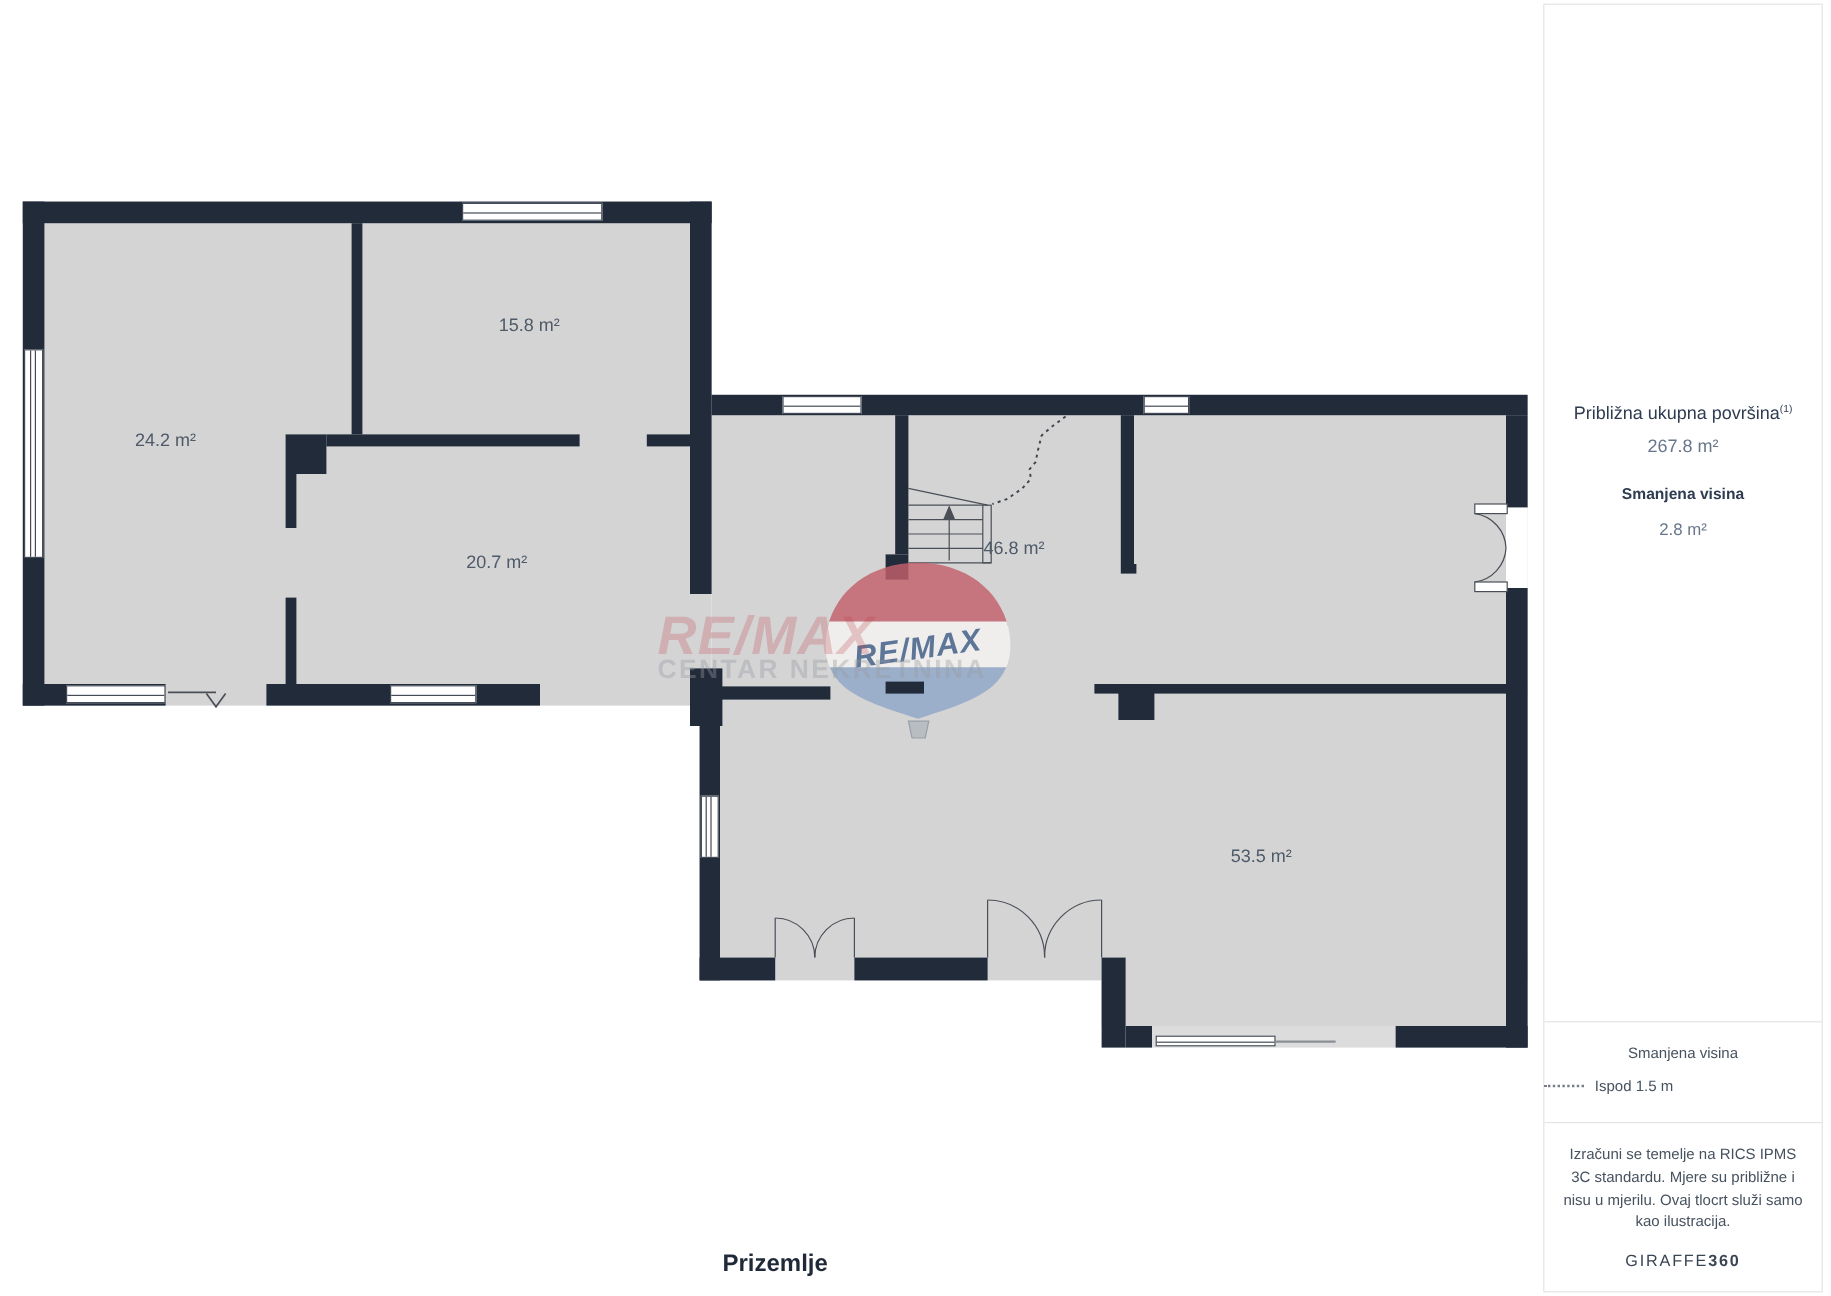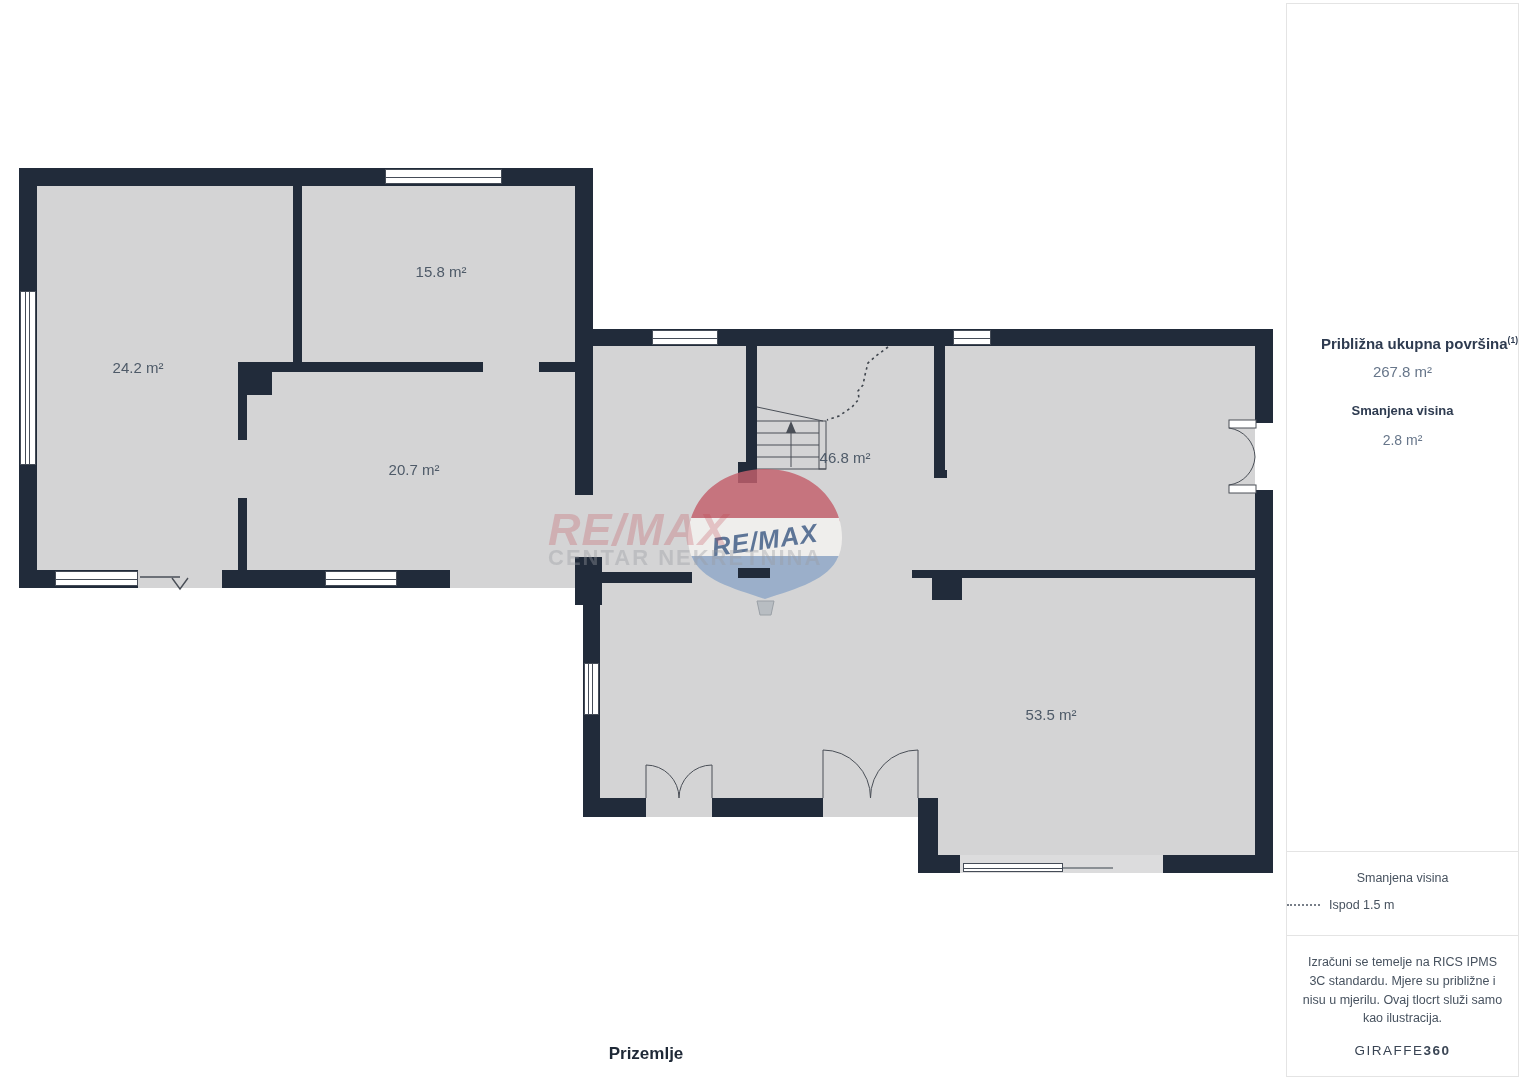--- a/index.html
+++ b/index.html
@@ -15,35 +15,35 @@
   .w { background:var(--wall,#212b3a); }
   .gap { background:#ffffff; }
   .win { background:#ffffff; border:1px solid #454c57; }
   .win-h::after { content:""; position:absolute; left:0; right:0; top:50%; height:1px; background:#454c57; }
   .win-v::after { content:""; position:absolute; top:0; bottom:0; left:55%; width:1px; background:#454c57; }
   .win-v::before{ content:""; position:absolute; top:0; bottom:0; left:25%; width:1px; background:#454c57; }
 
   .overlay-svg { position:absolute; left:0; top:0; }
 
   .room-label { position:absolute; transform:translate(-50%,-50%); font-size:15px; color:#4e5a68; white-space:nowrap; }
-  .floor-title { position:absolute; transform:translate(-50%,-50%); font-size:17px; font-weight:bold; color:#1f2937;text-align:center; }
+  .floor-title { position:absolute; transform:translate(-50%,-50%); font-size:20px; font-weight:bold; color:#1f2937;text-align:center; }
 
   
   .wm-remax { position:absolute; left:548px; top:504px; width:160px; text-align:center;
     font-size:45px; font-weight:800; font-style:italic; letter-spacing:1px;
     color:var(--watermark-red,rgba(190,62,75,.25)); white-space:nowrap; }
   .wm-centar { position:absolute; left:548px; top:545px; width:200px; text-align:center;
     font-size:22px; font-weight:600; letter-spacing:2px;
     color:var(--watermark-gray,rgba(150,152,158,.38)); white-space:nowrap; }
 
   
   .sidebar { position:absolute; left:1286px; top:3px; width:233px; height:1074px;
     background:#fff; border:1px solid var(--divider,#e4e4e4); color:var(--note-text,#47525f); }
   .sb-main { position:absolute; top:331px; left:0; right:0; text-align:center; }
-  .sb-title { font-size:15px; font-weight:bold; color:var(--text-dark,#2e3b50);text-align:right; }
+  .sb-title { font-size:15px; font-weight:normal; color:var(--text-dark,#2e3b50); }
   .sb-title sup { font-size:8.5px; }
   .sb-value { margin-top:11px; font-size:15px; color:var(--text-muted,#67768a); }
   .sb-subtitle { margin-top:23px; font-size:13px; font-weight:bold; color:var(--text-dark,#2e3b50); }
   .sb-value2 { margin-top:14px; font-size:14px; color:var(--text-muted,#67768a); }
   .sb-footnote { position:absolute; top:795px; height:52px; left:0; right:0;
     border-top:1px solid var(--divider,#e4e4e4); display:flex; align-items:center; justify-content:center;
     font-size:12.5px; }
   .sb-legend { position:absolute; top:847px; height:84px; left:0; right:0;
     border-top:1px solid var(--divider,#e4e4e4); text-align:center; padding-top:19px; font-size:12.5px; }
   .legend-row { margin-top:13px; display:flex; align-items:center; justify-content:flex-start; gap:9px; }

